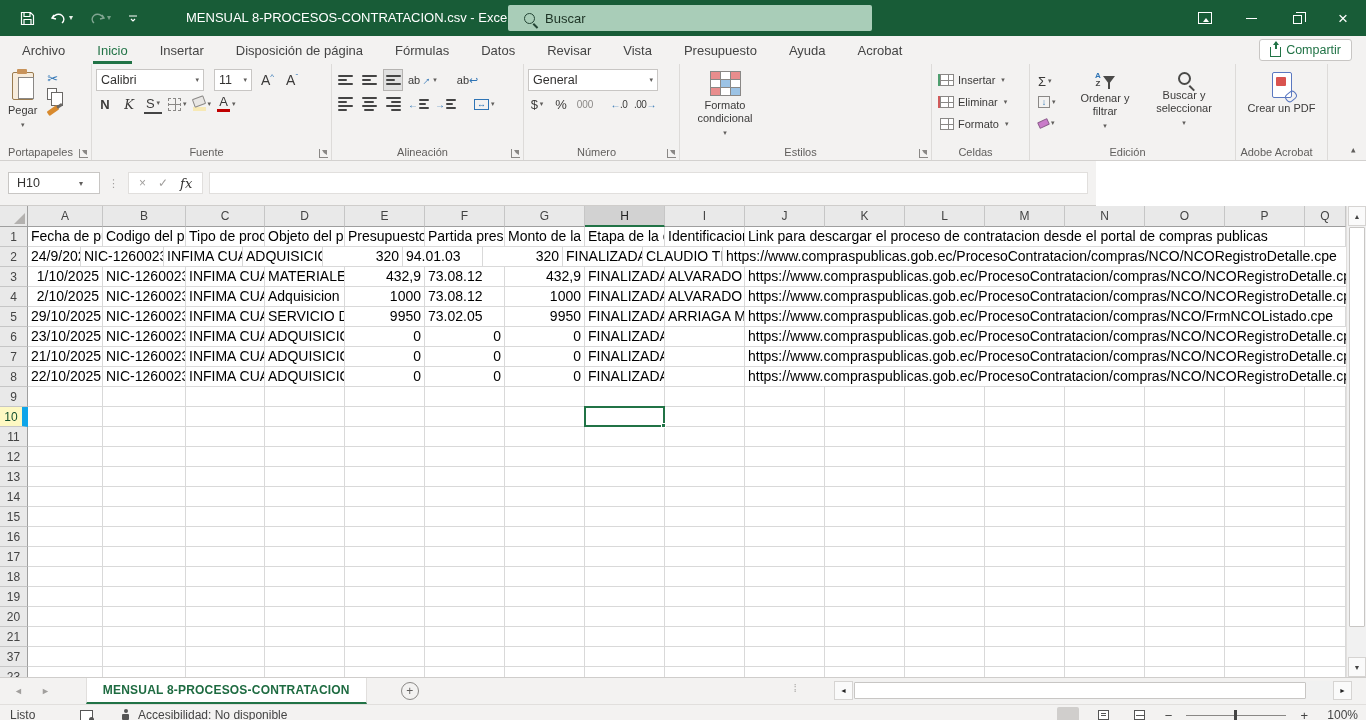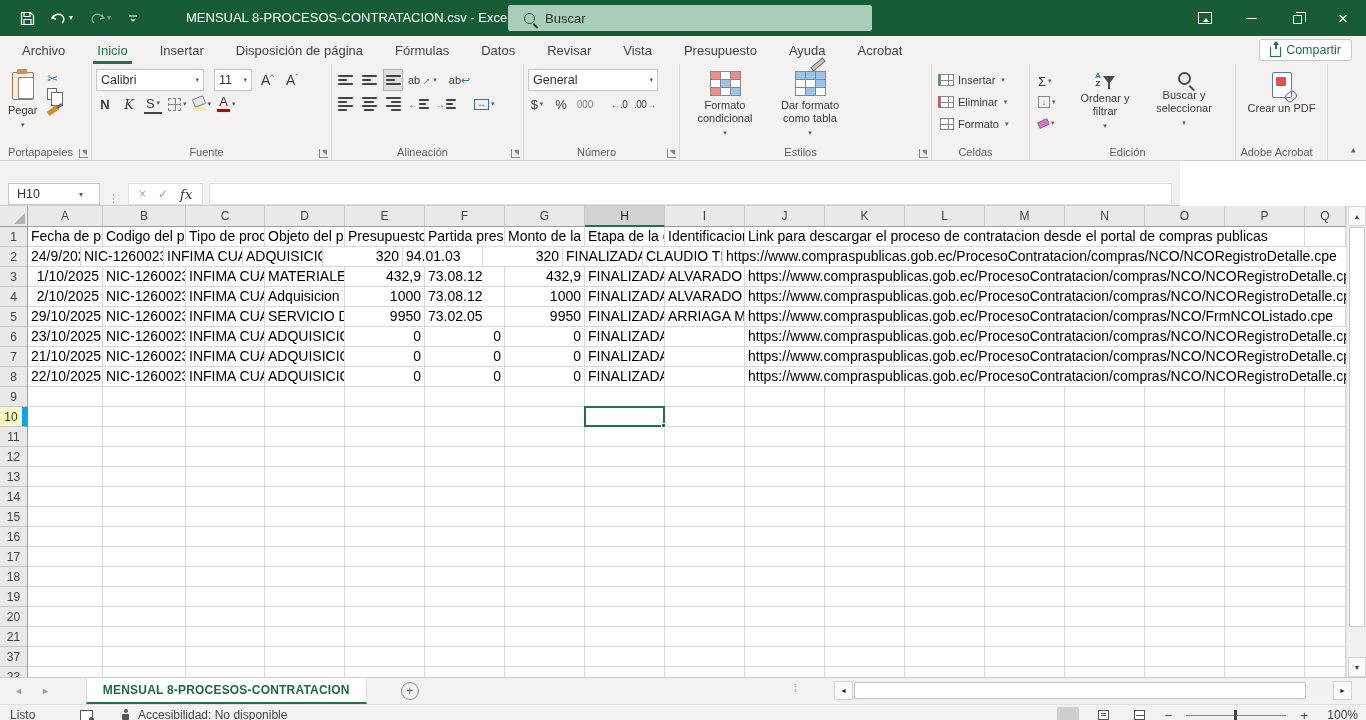--- a/index.html
+++ b/index.html
@@ -123,21 +123,21 @@
 .magbig::after{content:"";position:absolute;left:10px;top:11px;width:7px;height:2px;background:#4a4a48;transform:rotate(45deg);transform-origin:0 0}
 
 .g-acro{width:92px}
 .pdfic{width:20px;height:26px;border:1.5px solid #5a78c0;border-radius:2px;position:relative;background:#fff}
 .pdfic::before{content:"";position:absolute;right:-6px;bottom:-4px;width:10px;height:7px;border:1.5px solid #5a78c0;border-radius:4px;transform:rotate(-40deg)}
 .pdfic::after{content:"";position:absolute;left:3px;top:4px;width:10px;height:9px;background:#d9534f;border-radius:1px}
 .ribspacer{flex:1}
 .collapse{position:absolute;right:10px;bottom:4px;font-size:9px;color:#605e5c;transform:rotate(180deg)}
 
 
-.fbar{position:absolute;left:0;top:161px;width:1180px;height:45px;background:#f3f2f1;border-bottom:1px solid #cfcdcb;display:flex;align-items:flex-end;padding:0 8px;gap:6px}
+.fbar{position:absolute;left:0;top:161px;width:1096px;height:45px;background:#f3f2f1;border-bottom:1px solid #cfcdcb;display:flex;align-items:center;padding:0 8px;gap:6px}
 .namebox{width:92px;height:22px;background:#fff;border:1px solid #c8c6c4;display:flex;align-items:center}
 .namebox input{border:none;outline:none;width:64px;padding-left:8px;font-size:12.5px;font-family:inherit;color:#323130;background:transparent}
 .namecaret{font-size:8px;color:#605e5c;margin-left:6px}
 .fdots{color:#a19f9d;font-size:11px;letter-spacing:1px;margin:0 2px}
 .fbtns{display:flex;align-items:center;gap:12px;background:#fff;border:1px solid #e1dfdd;height:22px;padding:0 10px}
 .fx{font-family:"DejaVu Serif",serif;font-style:italic;font-size:13px;color:#323130}
 .gr{color:#a19f9d;font-size:12px}
 .finput{flex:1;height:22px;background:#fff;border:1px solid #e1dfdd;outline:none;font-family:inherit;font-size:13px;padding:0 6px}
 
 
@@ -336,21 +336,21 @@
           <span class="bars l">
             <b></b>
             <b></b>
             <b></b>
           </span>
         </span>
       <span class="smbtn dd orient">
           <span>ab</span>
           <i>→</i>
         </span>
-      <span class="smbtn" style="margin-left:6px">
+      <span class="smbtn" style="margin-left:14px">
           <span class="wrapic">ab<span style="color:#2e74b5">↩</span></span>
         </span>
     </div>
     <div class="smrow">
       <span class="smbtn">
           <span class="bars l">
             <b></b>
             <b></b>
             <b></b>
             <b></b>
@@ -420,35 +420,20 @@
           <i></i>
           <i class="rd"></i>
           <i></i>
           <i class="bl"></i>
           <i></i>
           <i class="rd"></i>
           <i></i>
           <i class="bl"></i>
         </span>
       <span>Formato condicional</span>
-    </div>
-    <div class="bigbtn ddb" style="width:88px">
-      <span class="bic stgrid">
-          <i class="bl"></i>
-          <i class="bl"></i>
-          <i class="bl"></i>
-          <i></i>
-          <i></i>
-          <i class="bl"></i>
-          <i></i>
-          <i class="bl"></i>
-          <i></i>
-          <span class="brushmini"></span>
-        </span>
-      <span>Dar formato como tabla</span>
     </div>
     <div class="glabel">Estilos</div>
     <span class="launcher"></span>
   </div>
 
   <div class="rgroup g-cells">
     <div class="cellrow dd">
         <span class="cgrid ins"></span>
         <span>Insertar</span>
       </div>

